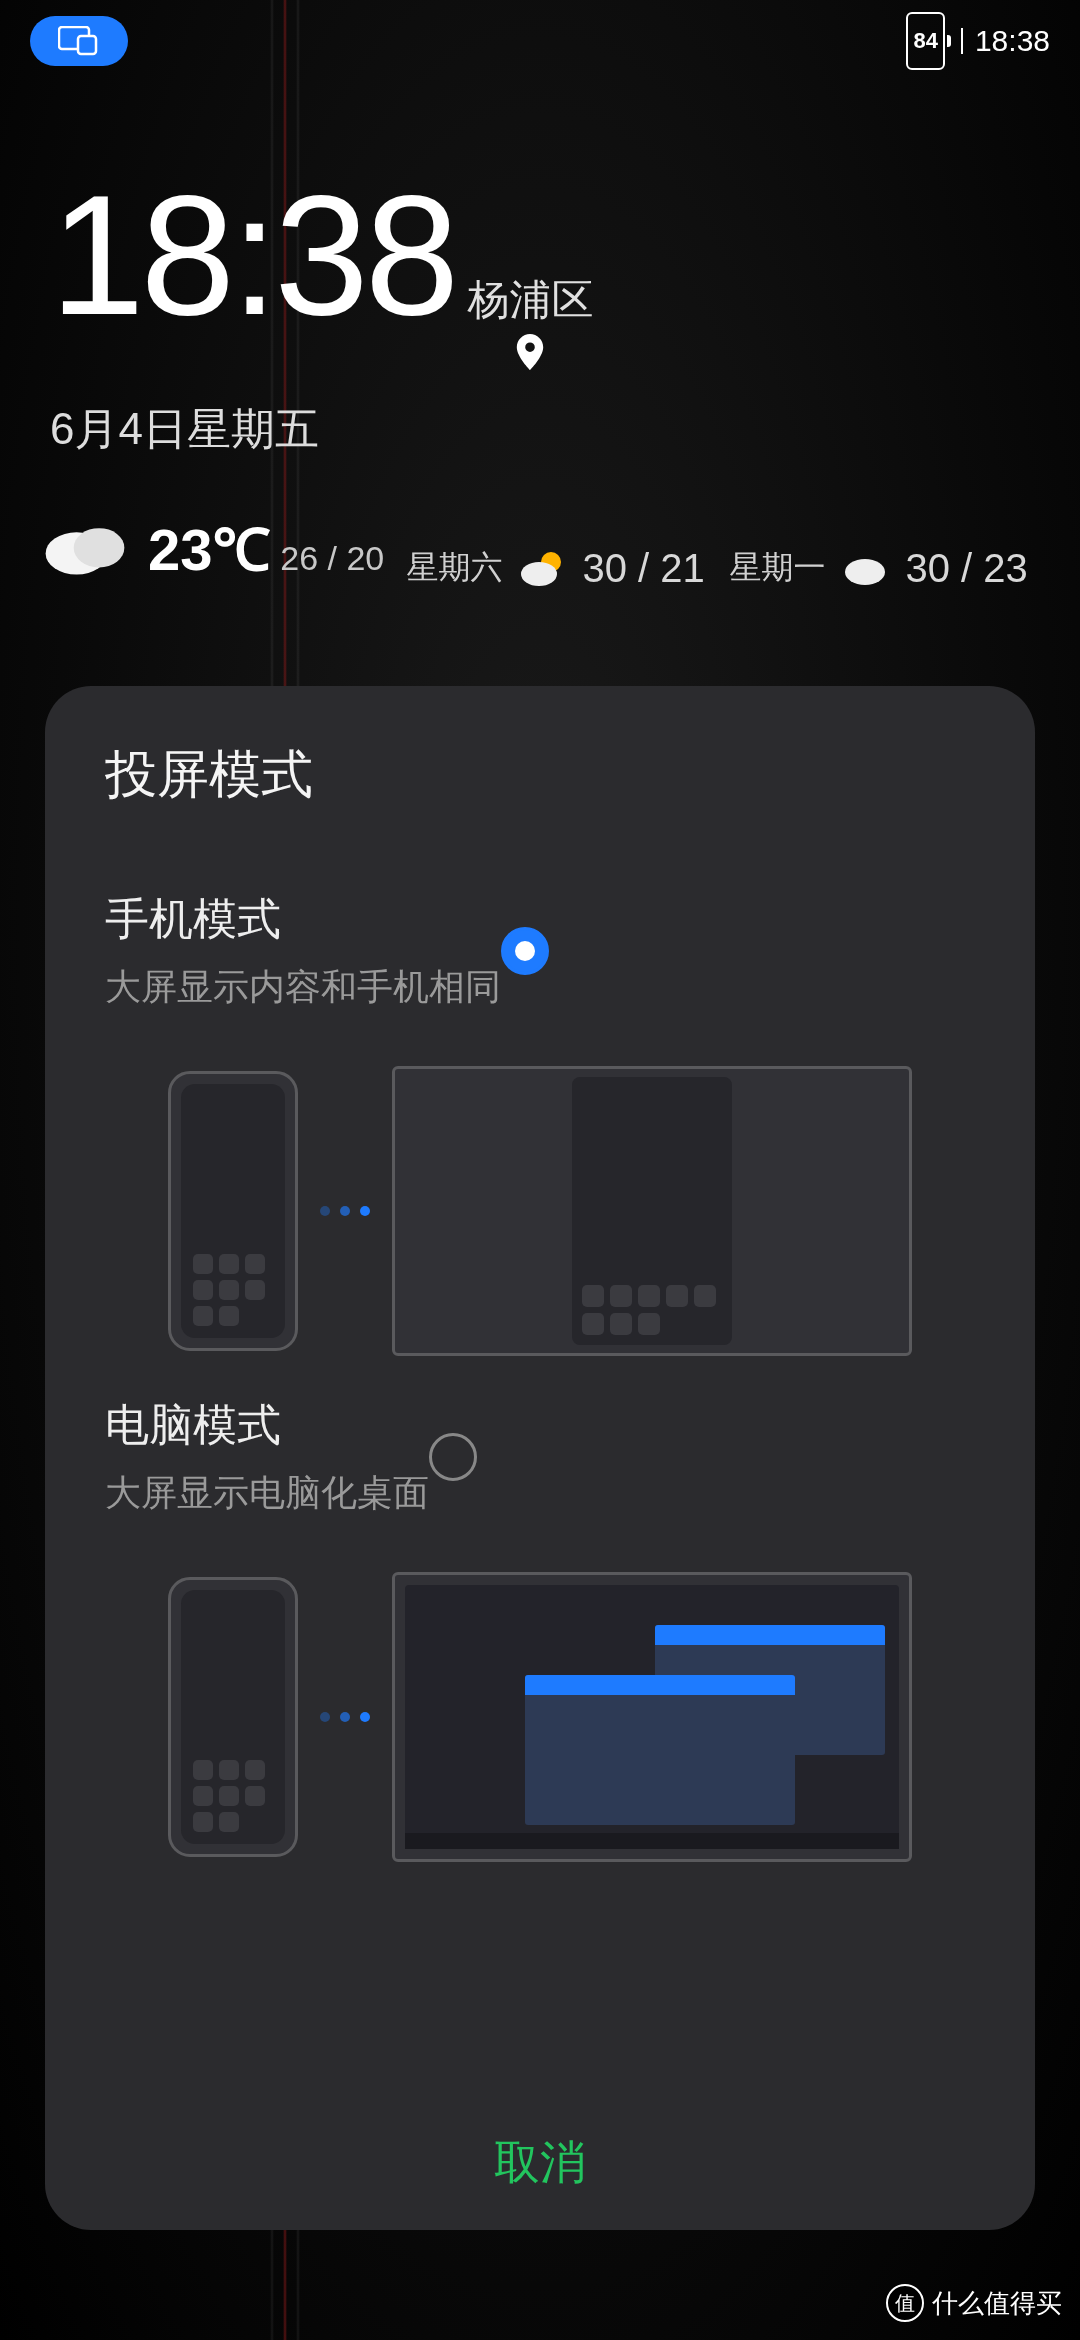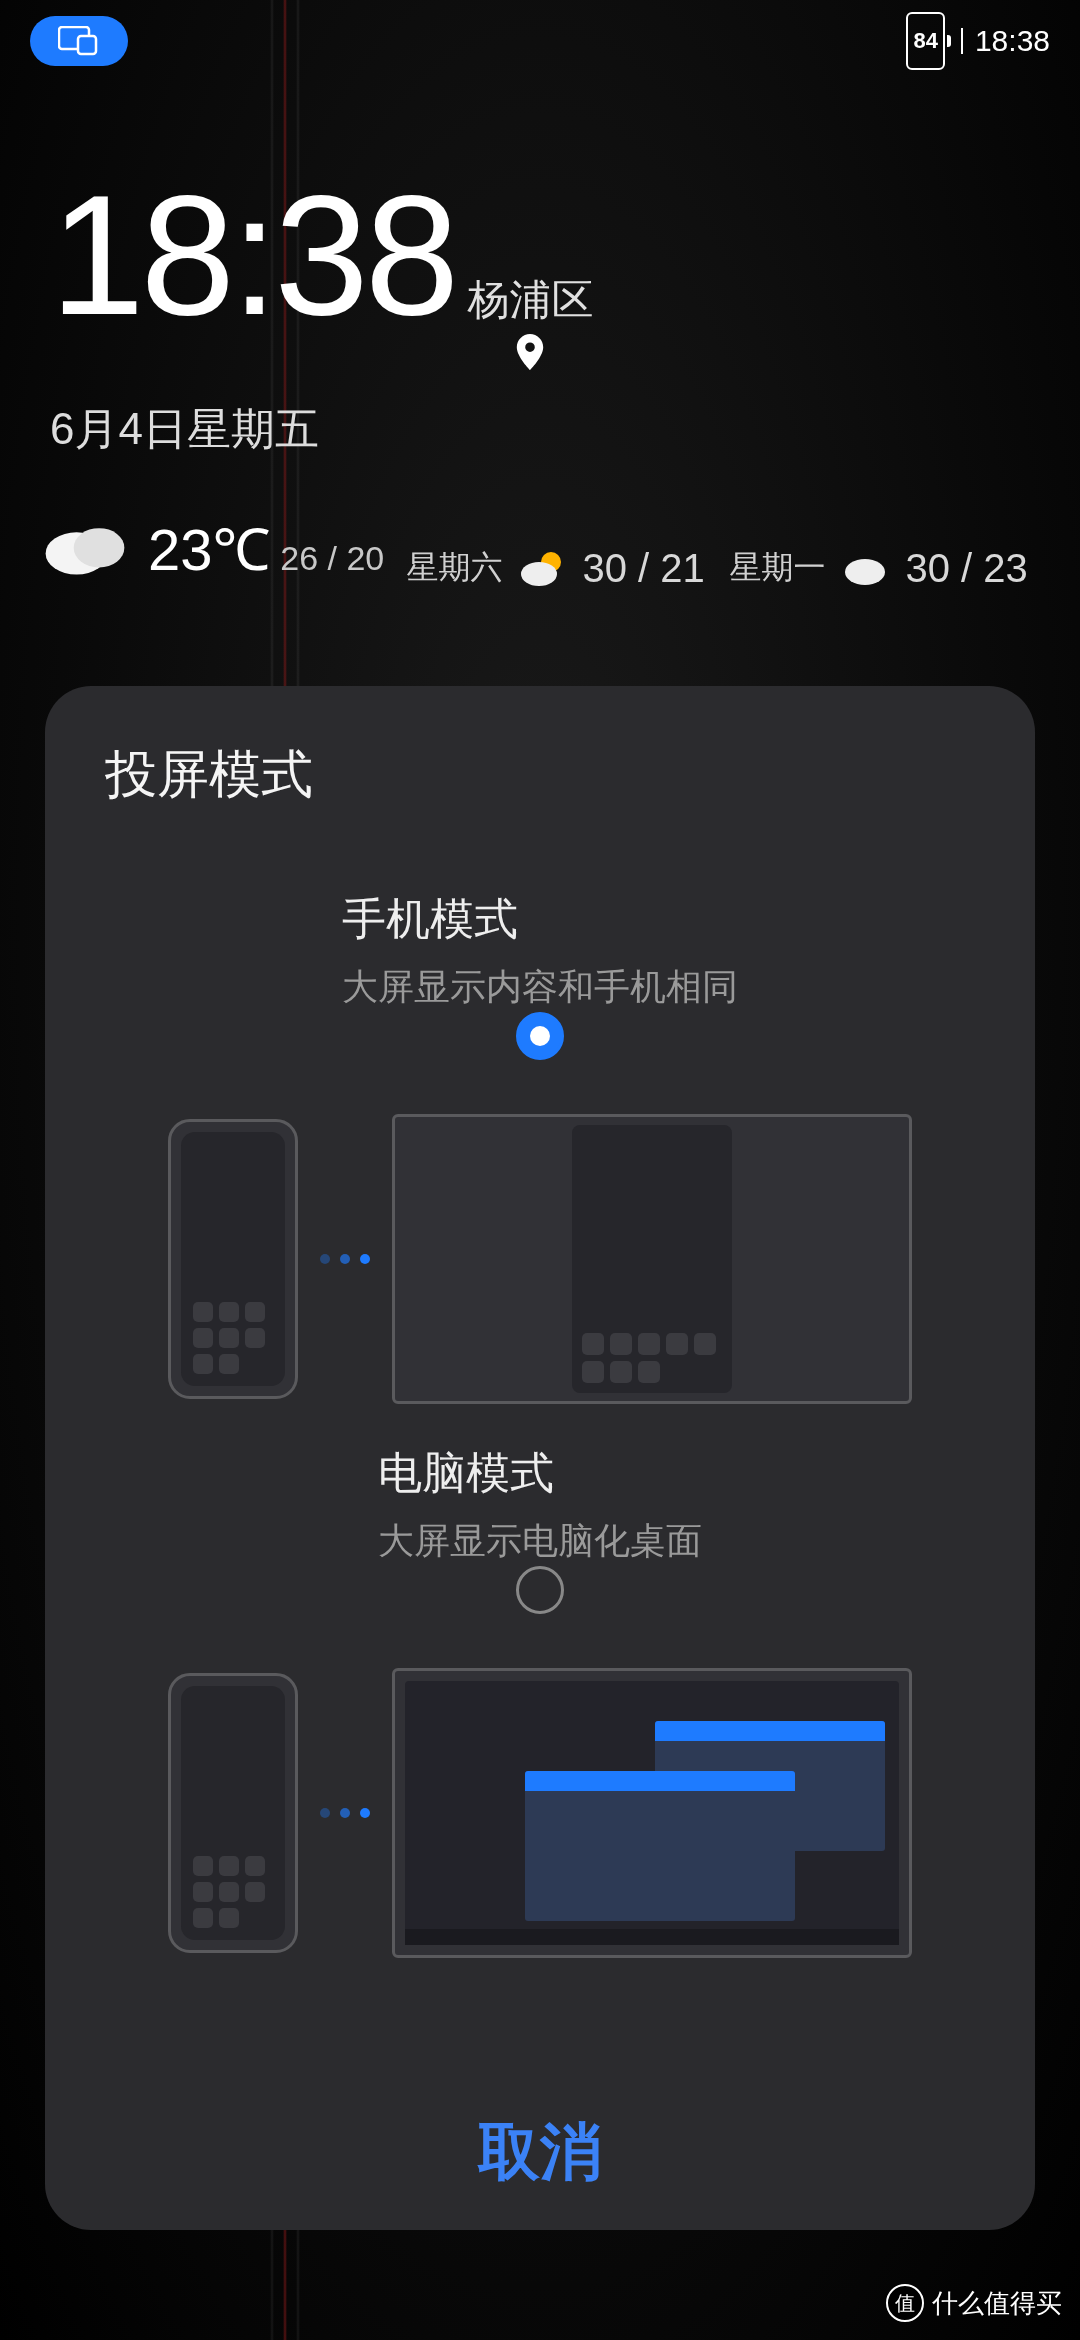--- a/index.html
+++ b/index.html
@@ -26,33 +26,33 @@
   .clock { position:absolute; top:170px; left:50px; }
   .clock-row { display:flex; align-items:baseline; gap:12px; }
   .clock-time { font-size:170px; font-weight:300; letter-spacing:-4px; line-height:1; }
   .clock-loc { font-size:42px; color:#e0e0e0; display:flex; align-items:center; gap:6px;flex-direction:column; }
   .clock-date { font-size:44px; color:#ddd; margin-top:30px; font-weight:400; }
 
   
   .weather { position:absolute; top:500px; left:40px; right:40px; display:flex; align-items:flex-end; gap:10px; }
   .w-today { display:flex; align-items:center; gap:18px; }
   .w-today-icon svg { width:90px; height:90px; }
-  .w-today-temp { font-size:58px; font-weight:400; white-space:nowrap; }
+  .w-today-temp { font-size:58px; font-weight:700; white-space:nowrap; }
   .w-today-range { font-size:34px; color:#c8c8c8; margin-left:10px; white-space:nowrap; }
   .w-forecast { display:flex; flex:1; justify-content:space-around; }
   .w-day { display:flex; align-items:center; gap:14px; }
   .w-day-name { font-size:32px; color:#d0d0d0; }
   .w-day-icon { width:52px; height:52px; display:flex; align-items:center; justify-content:center; }
   .w-day-range { font-size:40px; color:#d8d8d8; white-space:nowrap; }
 
   
   .sheet { position:absolute; left:45px; right:45px; top:686px; bottom:110px; background:#2b2b2e; border-radius:46px; padding:54px 60px 24px; display:flex; flex-direction:column; }
   .sheet-title { font-size:52px; font-weight:500; color:#f5f5f5; margin-bottom:80px; }
   .option { margin-bottom:40px; }
-  .opt-head { display:flex; justify-content:flex-start; align-items:center;flex-direction:column; }
+  .opt-head { display:flex; justify-content:flex-start; align-items:center; }
   .opt-txt { display:flex; flex-direction:column; gap:14px; }
   .opt-title { font-size:44px; color:#eee; }
   .opt-desc  { font-size:36px; color:#9a9a9a; }
   .radio { width:48px; height:48px; border-radius:50%; border:3px solid #888; position:relative; flex-shrink:0; }
   .radio.on { border-color:#1e7bff; background:#1e7bff; }
   .radio.on:after { content:""; position:absolute; inset:0; margin:auto; width:20px; height:20px; background:#fff; border-radius:50%; }
 
   .illus { margin-top:54px; display:flex; align-items:center; justify-content:center; gap:22px; }
   .phone { width:130px; height:280px; border:3px solid #5a5a5d; border-radius:22px; background:#313136; position:relative; overflow:hidden; }
   .phone-screen { position:absolute; inset:10px; border-radius:14px; background:#26262b; }
@@ -68,21 +68,21 @@
   .tv-mirror .mir-icons i { width:22px; height:22px; background:#3b3b40; border-radius:5px; }
 
   .tv-desk { position:absolute; inset:10px; background:#23232a; border-radius:4px; }
   .window { position:absolute; background:#2d3a55; border-radius:3px; }
   .window .titlebar { height:20px; background:#1e7bff; border-radius:3px 3px 0 0; }
   .w1 { left:120px; top:90px; width:270px; height:150px; }
   .w2 { left:250px; top:40px; width:230px; height:130px; }
   .taskbar { position:absolute; left:0; right:0; bottom:0; height:16px; background:#1a1a1f; }
 
   .cancel { margin-top:auto; text-align:center; padding:36px 0 12px; }
-  .cancel-btn { font-size:62px; color:#3b82f6; background:none; border:none; cursor:pointer;font-weight:bold; }
+  .cancel-btn { font-size:46px; color:#22c55e; background:none; border:none; cursor:pointer; }
 
   
   .wm { position:absolute; right:18px; bottom:18px; display:flex; align-items:center; gap:8px; color:#fff; font-size:26px; }
   .wm-badge { width:38px; height:38px; border-radius:50%; background:#000; border:2px solid #fff; display:flex; align-items:center; justify-content:center; font-size:20px; }
 </style>
 </head>
 <body>
 
 <div class="screen">
 

